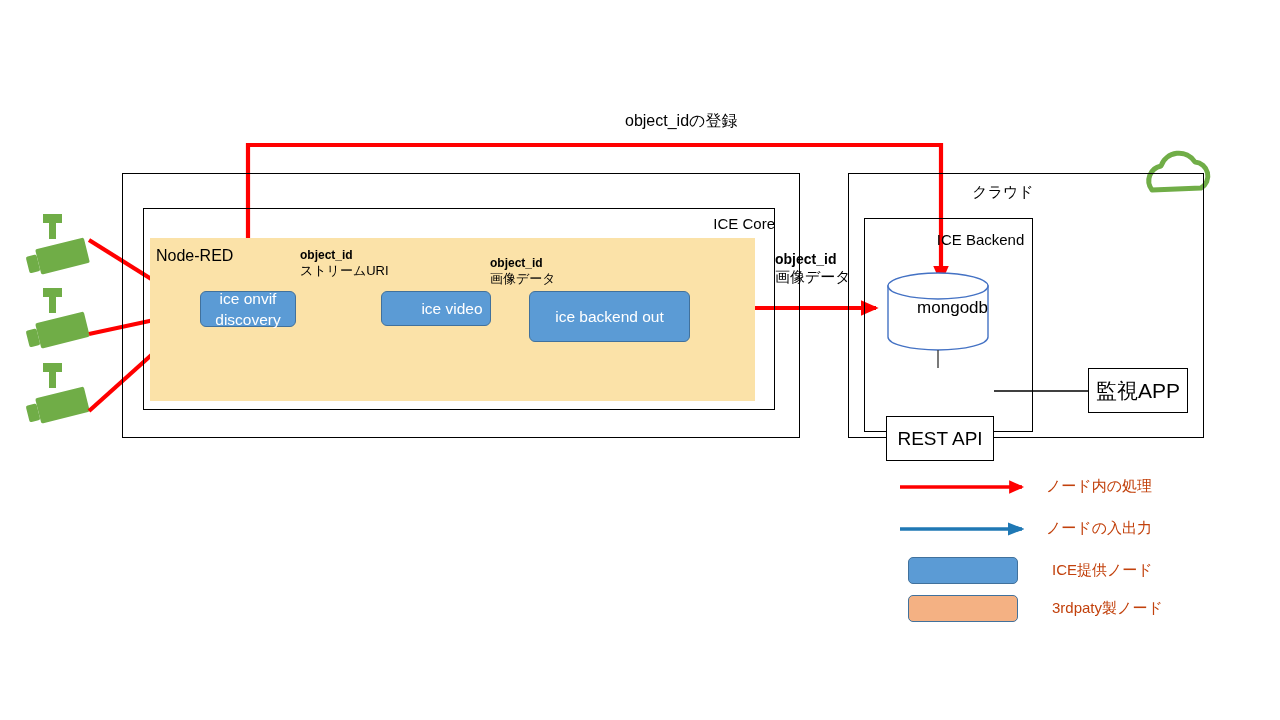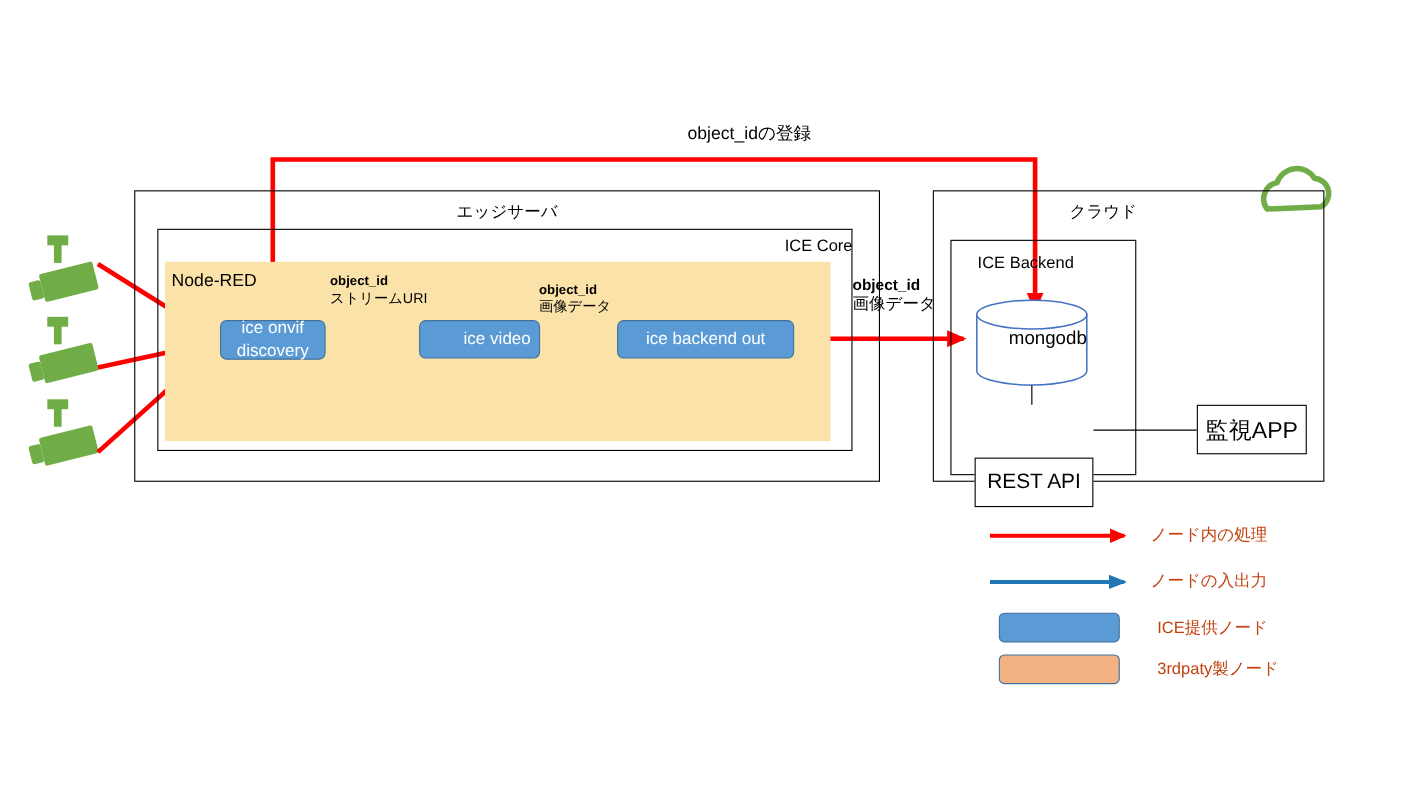--- a/index.html
+++ b/index.html
@@ -107,44 +107,43 @@
                a 19 19 0 0 1 34 -4
                a 14 14 0 0 1 6 26
                z" fill="#ffffff" stroke="#70AD47" stroke-width="5" stroke-linejoin="round"></path>
     </g>
 
     <path d="M 900 487 L 1022 487" stroke="#FF0000" stroke-width="3.6" fill="none" marker-end="url(#redhead)"></path>
     <path d="M 900 529 L 1022 529" stroke="#1F78B4" stroke-width="3.6" fill="none" marker-end="url(#bluehead)"></path>
   </svg>
 
   <div class="boxframe" style="left:122px;top:173px;width:678px;height:265px;"></div>
-  <div class="boxtitle" style="left:122px;top:183px;width:678px;">エッジサーバ</div>
 
   <div class="boxframe" style="left:143px;top:208px;width:632px;height:202px;"></div>
   <div class="boxtitle" style="left:143px;top:215px;width:632px;text-align:right;">ICE Core</div>
 
   <div class="yellowarea" style="left:150px;top:238px;width:605px;height:163px;"></div>
   <div class="plainlabel" style="left:156px;top:247px;font-size:16px;text-align:right;">Node-RED</div>
 
   <div class="boxframe" style="left:848px;top:173px;width:356px;height:265px;"></div>
   <div class="boxtitle" style="left:848px;top:183px;width:310px;">クラウド</div>
 
   <div class="boxframe" style="left:864px;top:218px;width:169px;height:214px;"></div>
-  <div class="boxtitle" style="left:848px;top:231px;width:169px;">ICE Backend</div>
+  <div class="boxtitle" style="left:896px;top:231px;width:169px;">ICE Backend</div>
 
   <div class="node overflow" style="left:200px;top:291px;width:96px;height:36px;flex-direction:column;line-height:22px;">
     <span style="position:absolute;top:-4px;left:50%;transform:translateX(-50%);">ice onvif</span>
     <span style="position:absolute;top:17px;left:50%;transform:translateX(-50%);">discovery</span>
   </div>
 
   <div class="node" style="left:381px;top:291px;width:110px;height:35px;padding-left:32px;">
     <span>ice video</span>
   </div>
 
-  <div class="node" style="left:561px;top:291px;width:161px;height:35px;text-align:right;">
+  <div class="node" style="left:529px;top:291px;width:161px;height:51px;text-align:right;">
     <span>ice backend out</span>
   </div>
 
   <div class="flowlabel" style="left:300px;top:248px;">
     <div>object_id</div>
     <div class="l2">ストリームURI</div>
   </div>
 
   <div class="flowlabel" style="left:490px;top:256px;">
     <div>object_id</div>

